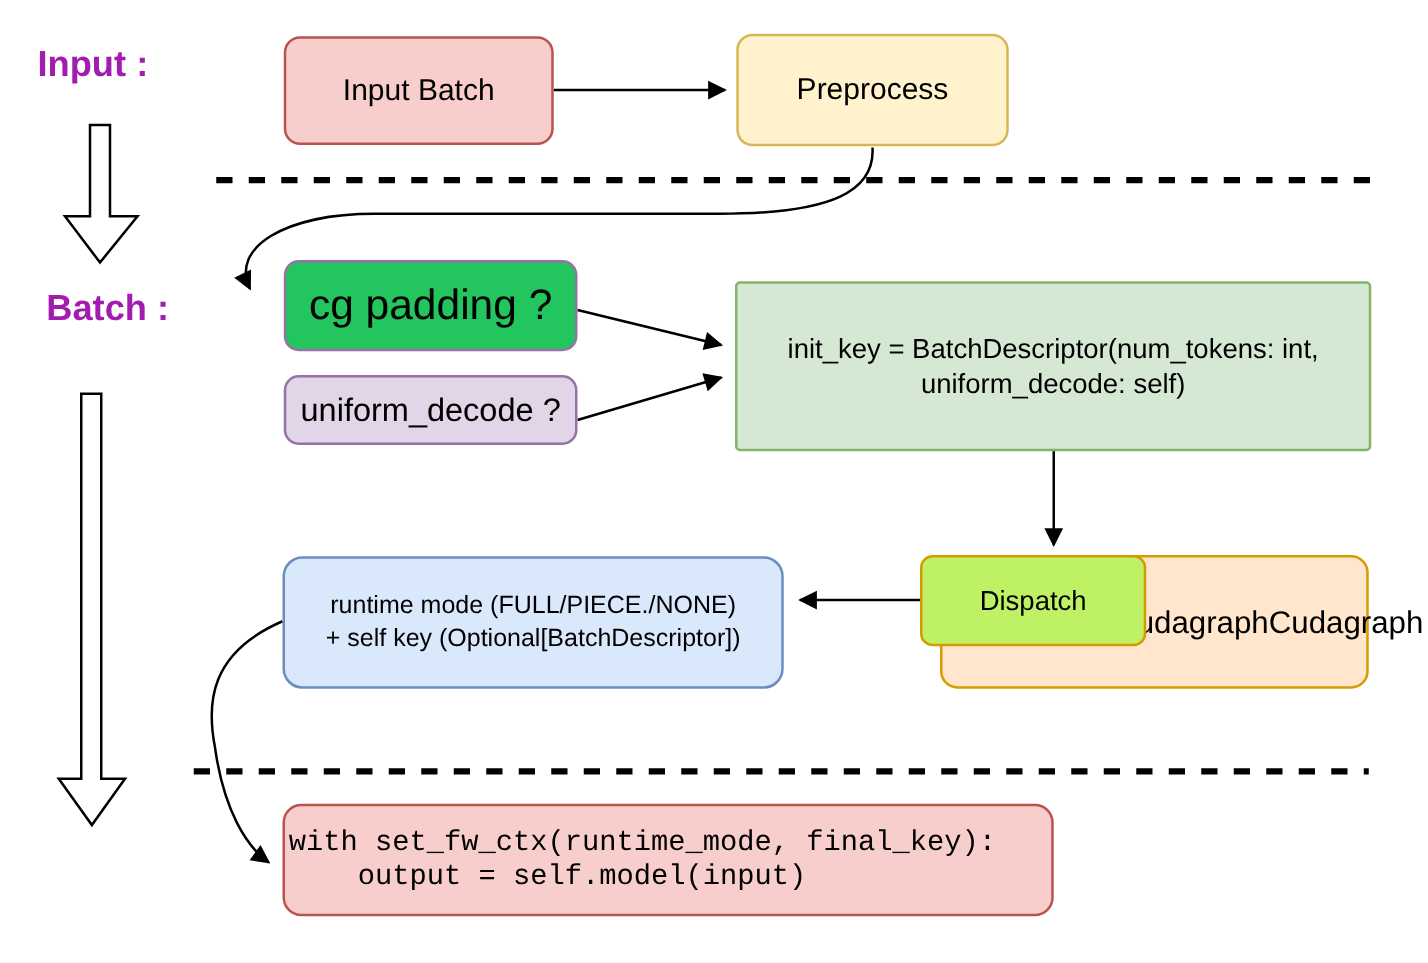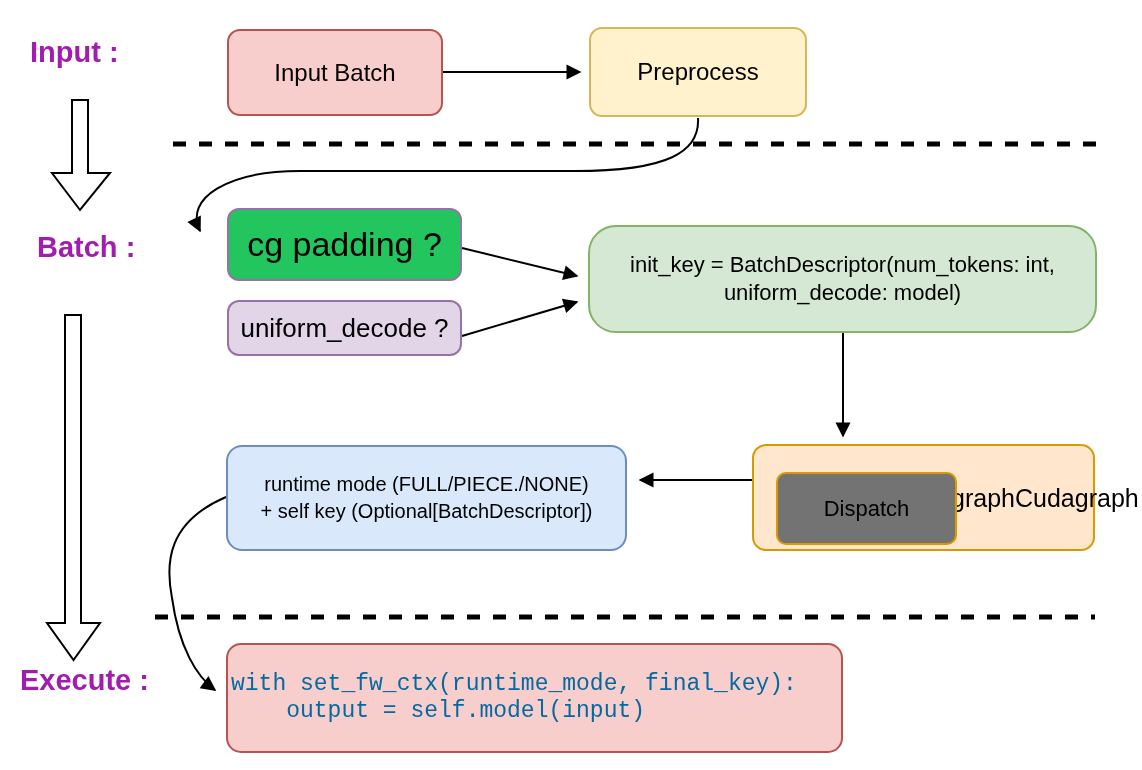--- a/index.html
+++ b/index.html
@@ -13,40 +13,39 @@
   .node {
     position:absolute; box-sizing:border-box;
     display:flex; flex-direction:column; align-items:center; justify-content:center;
     text-align:center; line-height:1.25;
   }
   .node div { white-space:pre; }
   #input-batch { left:227px; top:29px;  width:216px; height:87px;  background:#f8cecc; border:2px solid #b85450; border-radius:13px; font-size:24px; }
   #preprocess  { left:589px; top:27px;  width:218px; height:90px;  background:#fff2cc; border:2px solid #d6b656; border-radius:13px; font-size:24px; }
   #cg-padding  { left:227px; top:208px; width:235px; height:73px;  background:#22c55e; border:2px solid #9673a6; border-radius:12px; font-size:34px; }
   #uniform-decode { left:227px; top:300px; width:235px; height:56px; background:#e1d5e7; border:2px solid #9673a6; border-radius:12px; font-size:26px; }
-  #init-key    { left:588px; top:225px; width:509px; height:108px; background:#d5e8d4; border:2px solid #82b366; border-radius:28px; font-size:22px; line-height:28px; }
+  #init-key    { left:588px; top:225px; width:509px; height:136px; background:#d5e8d4; border:2px solid #82b366; border-radius:4px; font-size:22px; line-height:28px; }
   #dispatcher-outer { left:752px; top:444px; width:343px; height:107px; background:#ffe6cc; border:2px solid #d79b00; border-radius:14px; }
   #dispatcher-label { position:absolute; left:183px; top:0; right:0; bottom:0;
     display:flex; flex-direction:row; align-items:center; justify-content:center;
     font-size:25px; line-height:30px; text-align:center; }
-  #dispatch-inner { left:776px; top:444px; width:181px; height:73px; background:#737373; border:2px solid #d79b00; border-radius:10px; font-size:22px;margin-top:28px; }
+  #dispatch-inner { left:736px; top:444px; width:181px; height:73px; background:#bef264; border:2px solid #d79b00; border-radius:10px; font-size:22px; }
   #runtime-mode { left:226px; top:445px; width:401px; height:106px; background:#dae8fc; border:2px solid #6c8ebf; border-radius:16px; font-size:20px; line-height:27px; }
-  #execute-code { left:226px; top:643px; width:617px; height:110px; background:#f8cecc; border:2.5px solid #b85450; border-radius:15px;
-    font-family:"Liberation Mono", monospace; font-size:23px; line-height:27px; color:#0369a1;
+  #execute-code { left:226px; top:643px; width:617px; height:90px; background:#f8cecc; border:2.5px solid #b85450; border-radius:15px;
+    font-family:"Liberation Mono", monospace; font-size:23px; line-height:27px; color:#000000;
     align-items:flex-start; padding-left:3px; }
   #edges { position:absolute; left:0; top:0; width:1142px; height:770px; pointer-events:none; }
 </style>
 </head>
 <body>
 
 <div class="canvas">
 
   <div class="stage-label" style="left:30px; top:36px;">Input :</div>
   <div class="stage-label" style="left:37px; top:231px;">Batch :</div>
-  <div class="stage-label" style="left:20px; top:664px;">Execute :</div>
 
   <svg id="edges" viewBox="0 0 1142 770">
     <defs>
       <marker id="ah" viewBox="0 0 12 12" refX="10" refY="6" markerWidth="9" markerHeight="9" orient="auto">
         <path d="M1,1 L11,6 L1,11 Z" fill="#000"></path>
       </marker>
     </defs>
 
     <path d="M173,144 H1097" stroke="#000" stroke-width="5" stroke-dasharray="13 13" fill="none"></path>
     <path d="M155,617 H1095" stroke="#000" stroke-width="5" stroke-dasharray="13 13" fill="none"></path>
@@ -74,21 +73,21 @@
   <div class="node" id="cg-padding">
     <div>cg padding ?</div>
   </div>
 
   <div class="node" id="uniform-decode">
     <div>uniform_decode ?</div>
   </div>
 
   <div class="node" id="init-key">
     <div>init_key = BatchDescriptor(num_tokens: int,</div>
-    <div>uniform_decode: model)</div>
+    <div>uniform_decode: self)</div>
   </div>
 
   <div class="node" id="dispatcher-outer">
     <div id="dispatcher-label">
       <div>Cudagraph</div>
       <div>Cudagraph</div>
     </div>
   </div>
 
   <div class="node" id="dispatch-inner">

